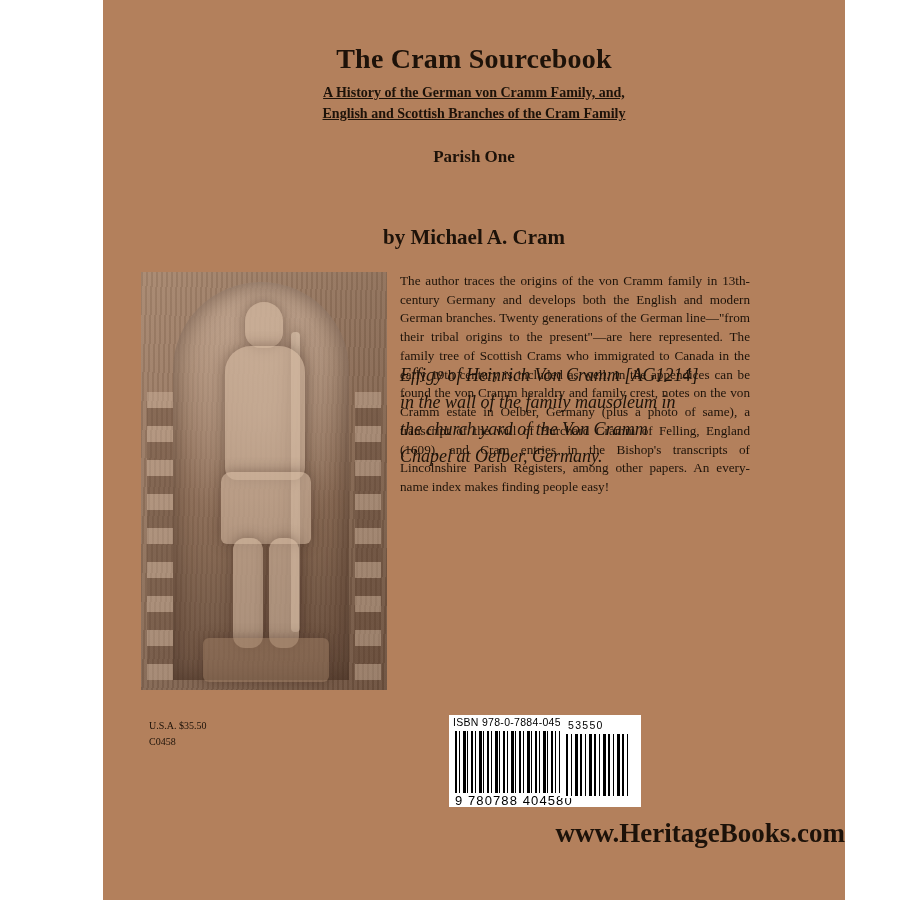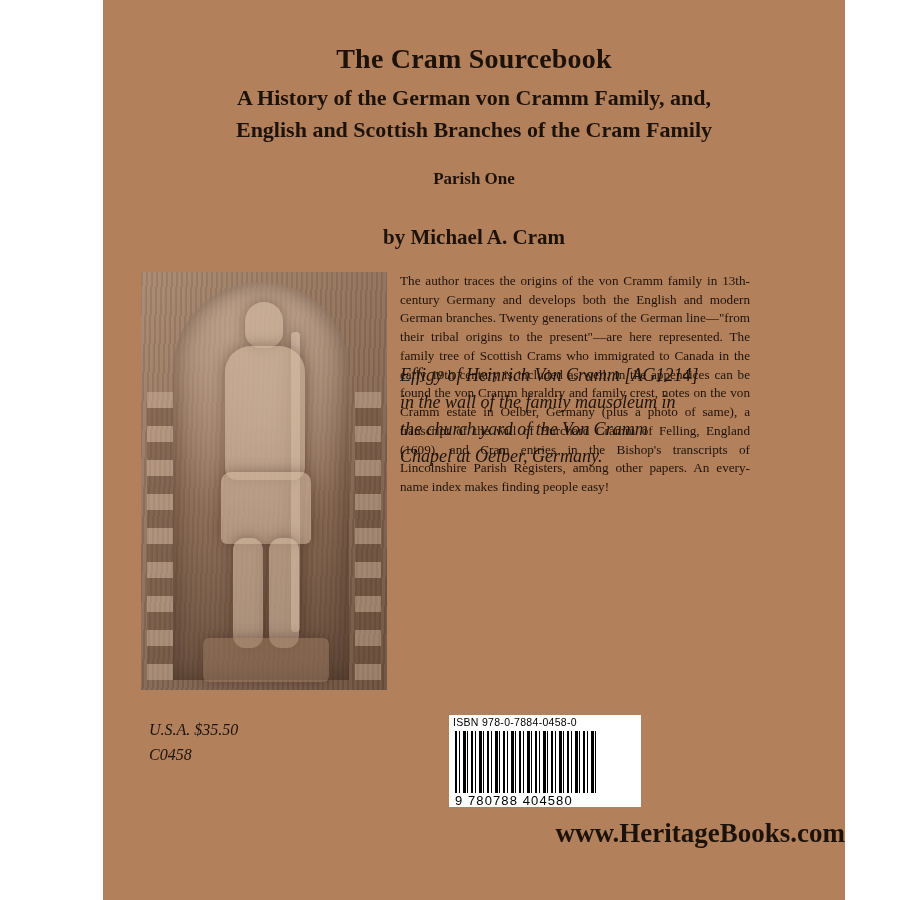--- a/index.html
+++ b/index.html
@@ -41,25 +41,26 @@
     text-align: center;
     color: #1d1209;
   }
   .main-title {
     font-size: 28px;
     font-weight: bold;
     letter-spacing: 0.2px;
     line-height: 1.2;
   }
   .subtitle {
-    font-size: 22px;
+    font-size: 14px;
     font-weight: bold;
     line-height: 1.38;
     margin-top: 7px;
     padding: 0 40px;
+    text-decoration: underline;
   }
   .volume {
     font-size: 17px;
     font-weight: bold;
     margin-top: 24px;
   }
   .author {
     position: absolute;
     left: 0;
     top: 225px;
@@ -169,24 +170,23 @@
     font-style: italic;
     line-height: 1.5;
     color: #1d1209;
   }
 
   
   #price-block {
     position: absolute;
     left: 46px;
     top: 718px;
-    font-size: 16px;
+    font-size: 10px;
     line-height: 1.55;
     color: #1d1209;
-    font-style: italic;
   }
 
   
   #barcode-area {
     position: absolute;
     left: 449px;
     top: 715px;
     width: 192px;
     height: 92px;
     background: #ffffff;
@@ -306,14 +306,18 @@
 
     <div id="website">www.HeritageBooks.com</div>
   </div>
 
   <div id="barcode-area">
     <div id="isbn-text">ISBN 978-0-7884-0458-0</div>
     <div id="bars"></div>
     <div id="bars-number">9 780788 404580</div>
   </div>
 
+  <div id="addon-area">
+    <div id="addon-number">53550</div>
+    <div id="addon-bars"></div>
+  </div>
 
 </div>
 
 </body></html>

